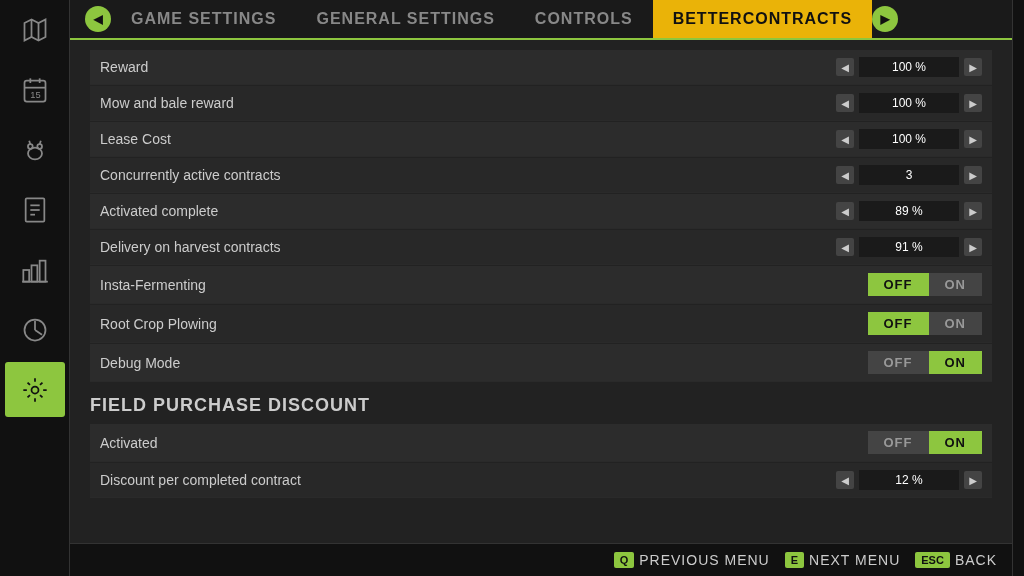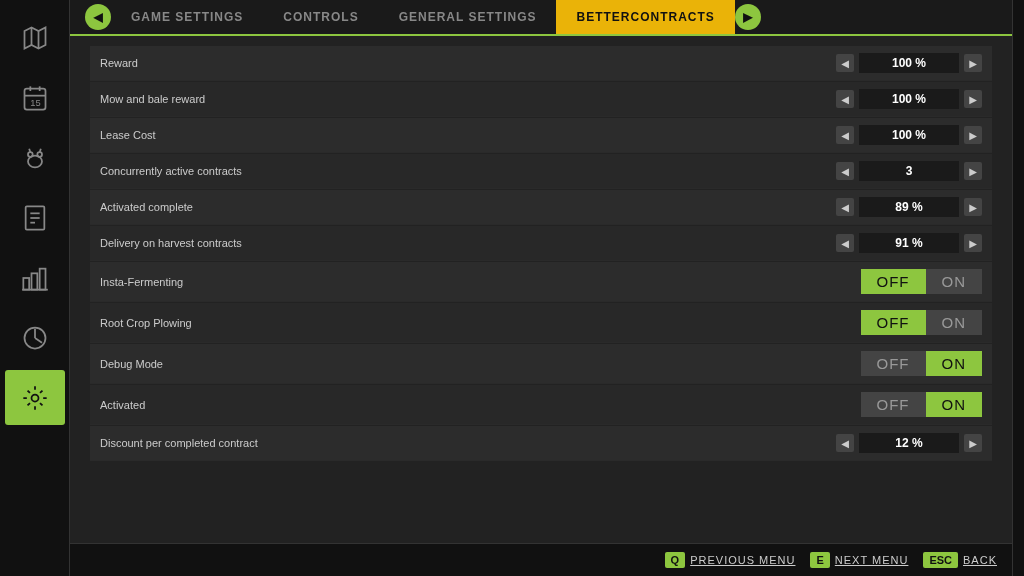--- a/index.html
+++ b/index.html
@@ -13,21 +13,21 @@
       display: flex;
     }
 
     
     .sidebar {
       width: 70px;
       background: #111;
       display: flex;
       flex-direction: column;
       align-items: center;
-      padding: 10px 0;
+      padding: 2px 0;
       gap: 5px;
       border-right: 1px solid #333;
     }
     .sidebar-item {
       width: 60px;
       height: 55px;
       display: flex;
       align-items: center;
       justify-content: center;
       border-radius: 3px;
@@ -101,21 +101,21 @@
       display: flex;
       align-items: center;
       justify-content: center;
       cursor: pointer;
       color: #111;
       font-size: 12px;
       font-weight: bold;
     }
     .tab {
       padding: 10px 20px;
-      font-size: 12px;
+      font-size: 16px;
       color: #888;
       cursor: pointer;
       text-transform: uppercase;
       letter-spacing: 1px;
       font-weight: bold;
     }
     .tab.active {
       background: #eab308;
       color: #111;
       font-weight: bold;
@@ -137,21 +137,21 @@
       display: flex;
       align-items: center;
       justify-content: space-between;
       padding: 7px 10px;
       border-bottom: 1px solid #2a2a2a;
       background: #2c2c2c;
       margin-bottom: 1px;
     }
     .setting-row:nth-child(even) { background: #282828; }
     .setting-label {
-      font-size: 11px;
+      font-size: 14px;
       color: #ccc;
     }
     .setting-control {
       display: flex;
       align-items: center;
       gap: 5px;
     }
     .arrow-btn {
       width: 18px;
       height: 18px;
@@ -165,32 +165,31 @@
       border: none;
       border-radius: 2px;
     }
     .value-box {
       min-width: 100px;
       text-align: center;
       font-size: 12px;
       color: #fff;
       background: #1a1a1a;
       padding: 3px 8px;
-      font-weight: bold;
     }
 
     
     .toggle-group {
       display: flex;
       align-items: center;
     }
     .toggle-btn {
       padding: 4px 16px;
-      font-size: 15px;
-      font-weight: normal;
+      font-size: 13px;
+      font-weight: bold;
       cursor: pointer;
       border: none;
       letter-spacing: 1px;
     }
     .toggle-off {
       background: #444;
       color: #999;
     }
     .toggle-off.active-off {
       background: #8dc63f;
@@ -232,25 +231,24 @@
     }
     .key-badge {
       background: #8dc63f;
       color: #111;
       padding: 2px 6px;
       font-size: 11px;
       font-weight: bold;
       border-radius: 2px;
     }
     .bottom-label {
-      font-size: 11px;
+      font-size: 14px;
       color: #ccc;
       text-transform: uppercase;
       letter-spacing: 1px;
-      text-decoration: underline;
     }
 
     
     .right-bar {
       width: 12px;
       background: #111;
       border-left: 1px solid #333;
     }
   </style>
 </head>
@@ -312,22 +310,22 @@
       </svg>
   </div>
 </div>
 
 <div class="main">
 
 
   <div class="tabs">
     <div class="tab-arrow">◀</div>
     <div class="tab">GAME SETTINGS</div>
+    <div class="tab">GENERAL SETTINGS</div>
     <div class="tab">CONTROLS</div>
-    <div class="tab">GENERAL SETTINGS</div>
     <div class="tab active">BetterContracts</div>
     <div class="tab-arrow">▶</div>
   </div>
 
   <div class="content">
 
     <div class="setting-row">
       <span class="setting-label">Reward</span>
       <div class="setting-control">
         <button class="arrow-btn">◀</button>
@@ -398,20 +396,21 @@
     </div>
 
     <div class="setting-row">
       <span class="setting-label">Debug Mode</span>
       <div class="toggle-group">
         <button class="toggle-btn toggle-off">OFF</button>
         <button class="toggle-btn toggle-on active-on">ON</button>
       </div>
     </div>
 
+    <div class="section-heading">FIELD PURCHASE DISCOUNT</div>
 
     <div class="setting-row">
       <span class="setting-label">Activated</span>
       <div class="toggle-group">
         <button class="toggle-btn toggle-off">OFF</button>
         <button class="toggle-btn toggle-on active-on">ON</button>
       </div>
     </div>
 
     <div class="setting-row">

